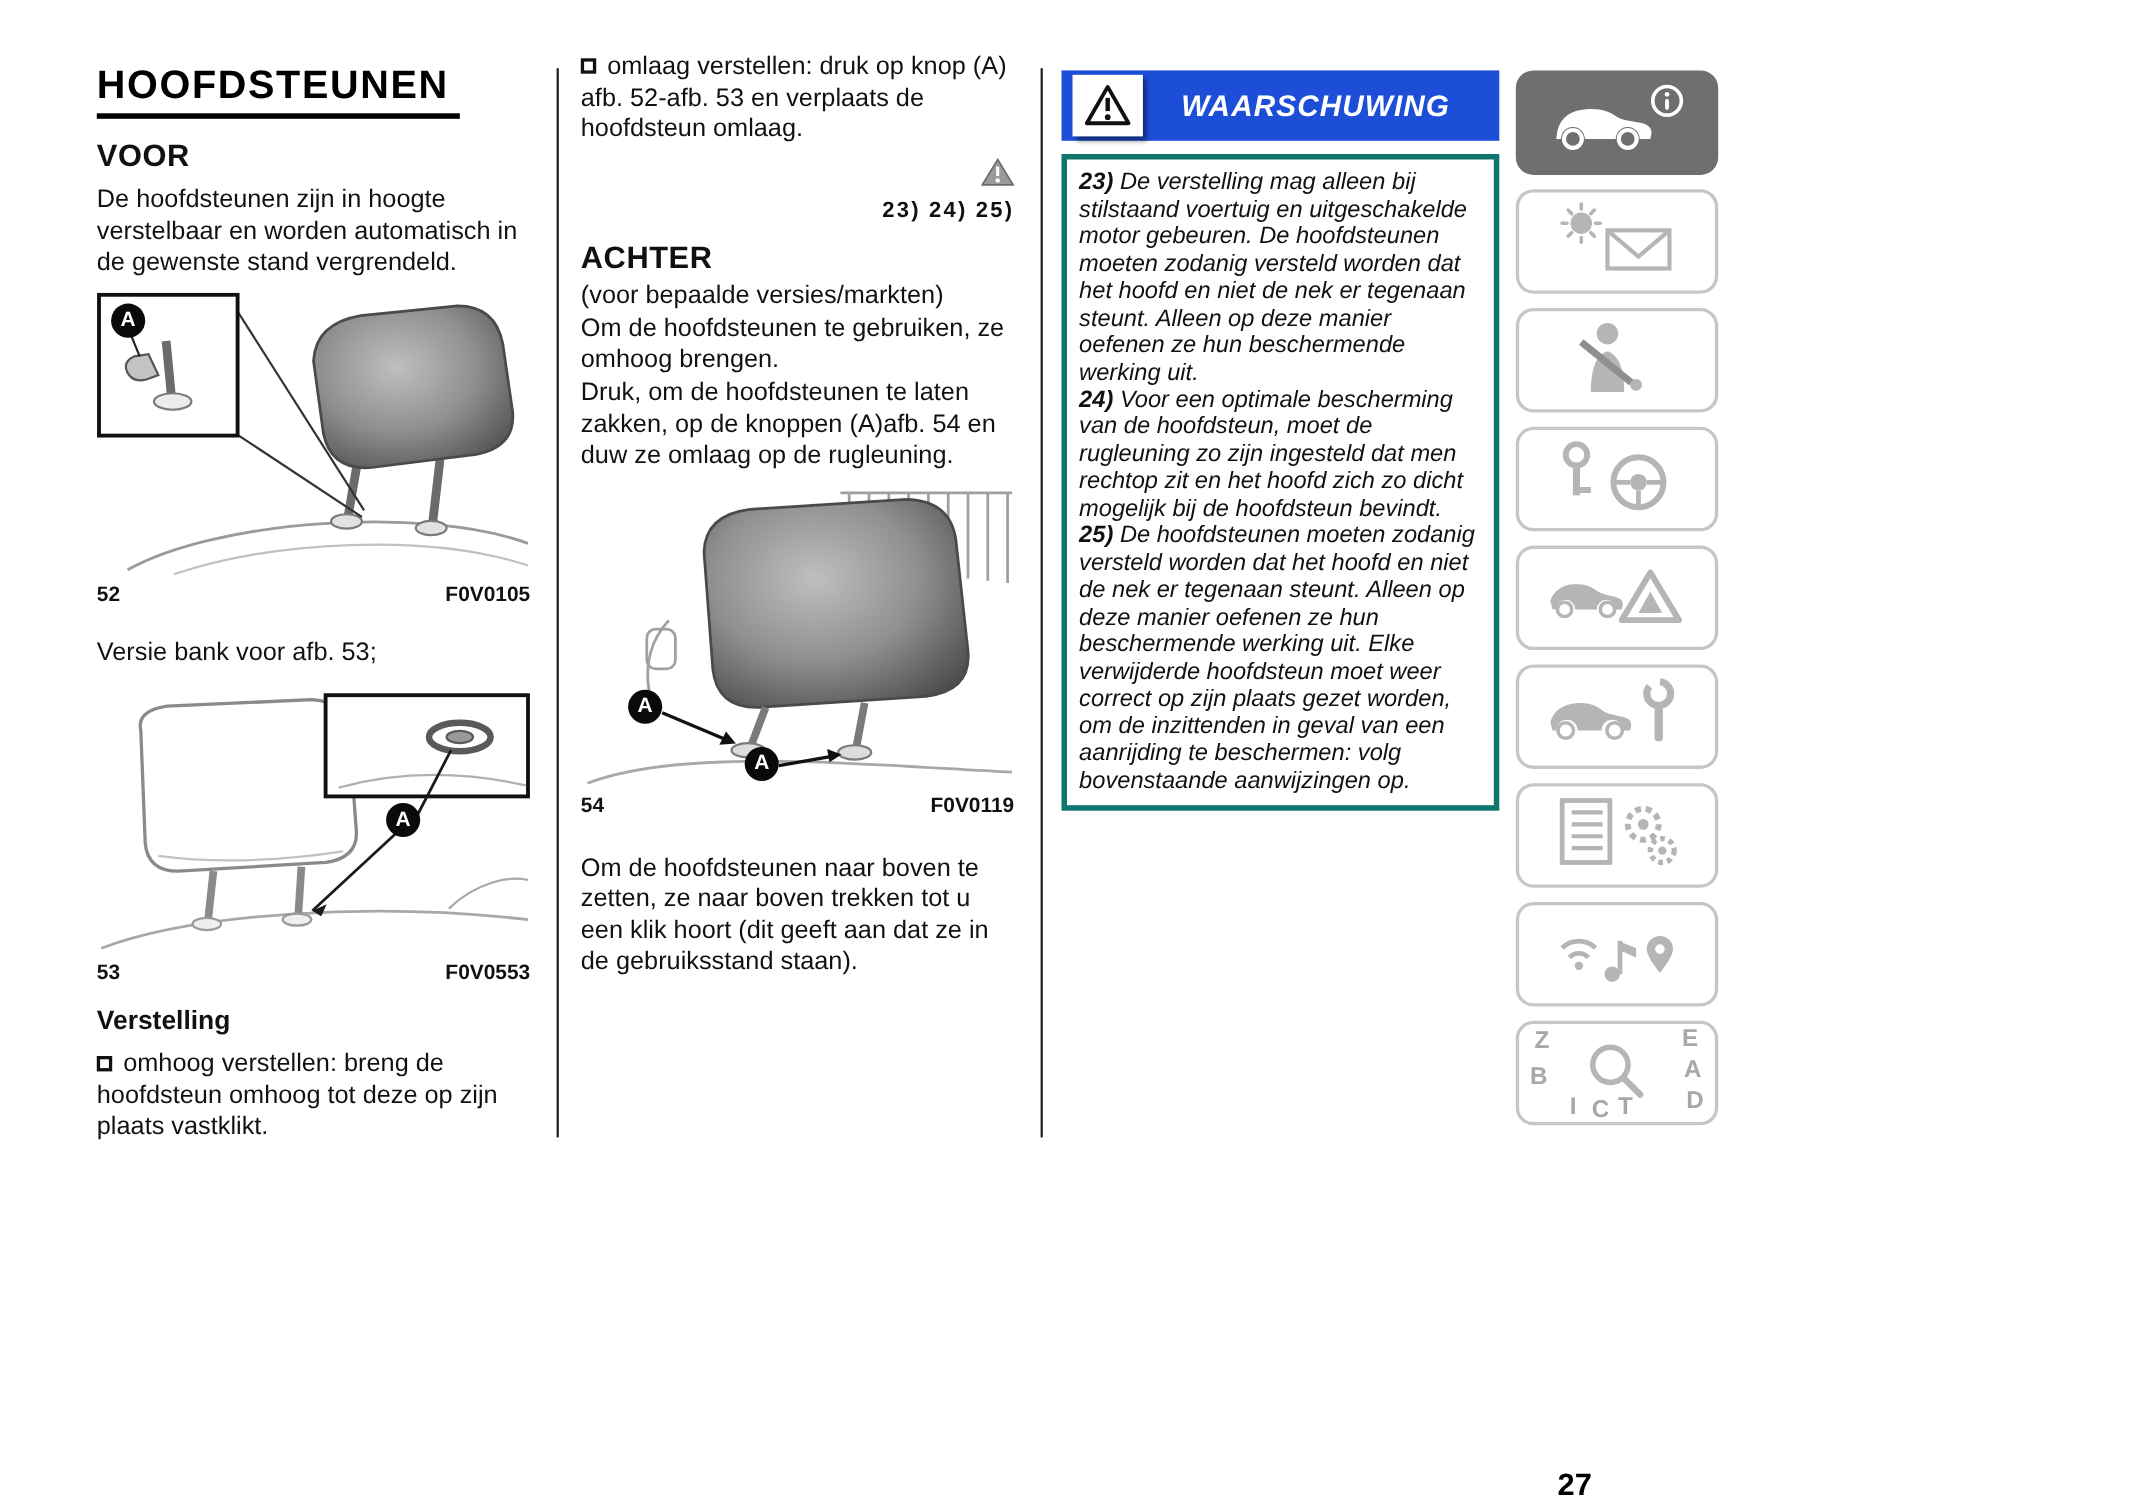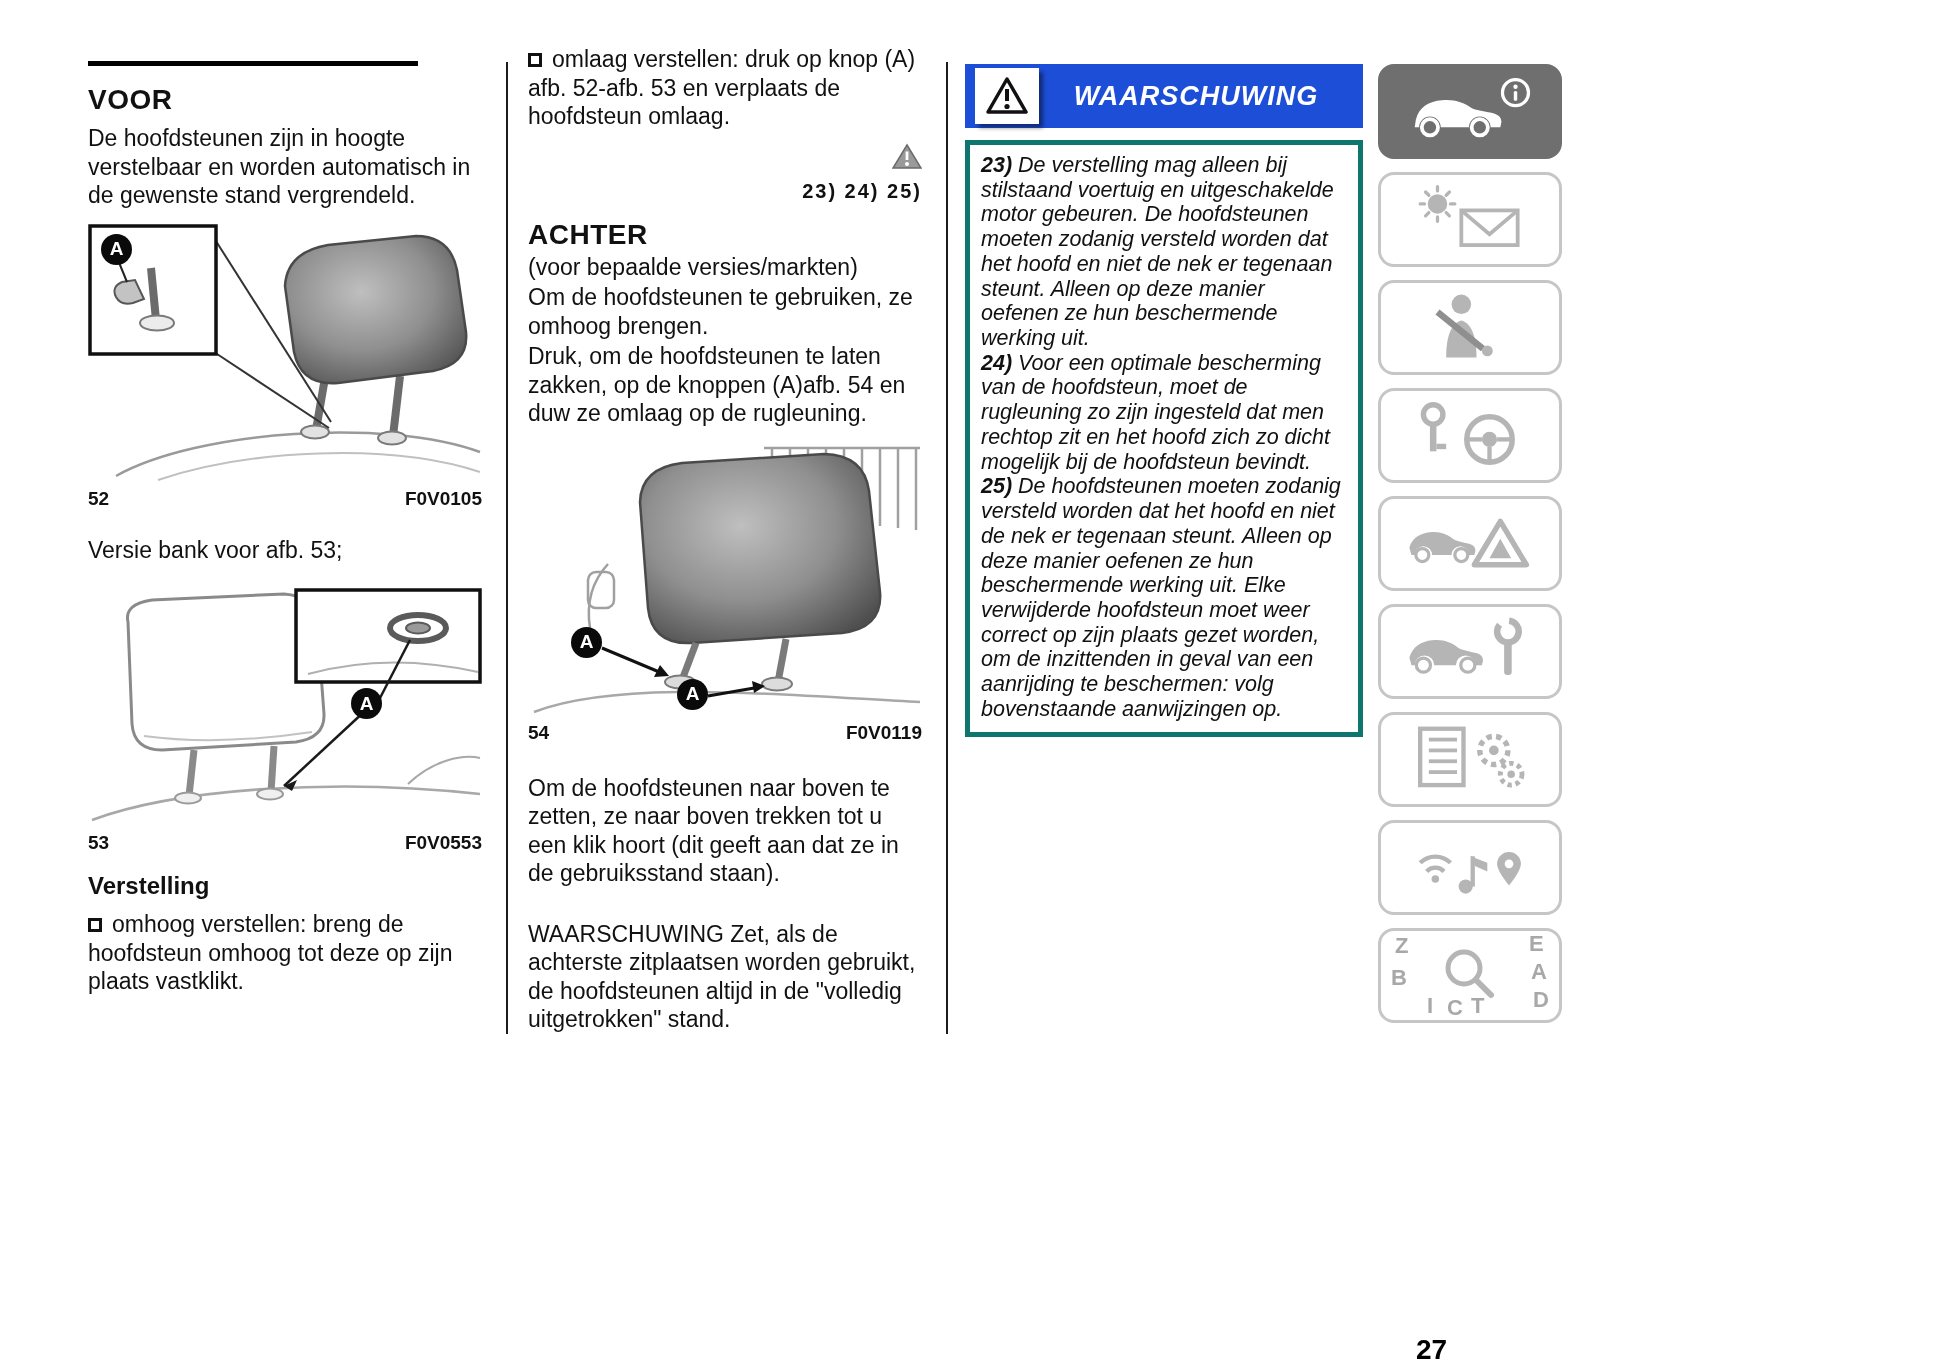--- a/index.html
+++ b/index.html
@@ -50,20 +50,21 @@
   .idx-letter { position:absolute; font-weight:bold; font-size:22px; color:#a8a8a8; }
 
   .page-number { position:absolute; left:1416px; top:1334px; font-weight:bold; font-size:28px; color:#000; }
 </style>
 </head>
 <body>
 
 <div class="page">
 
   <section class="col col1">
+    <h1 class="title">HOOFDSTEUNEN</h1>
     <div class="title-rule"></div>
 
     <h2 class="h2">VOOR</h2>
     <p class="body">De hoofdsteunen zijn in hoogte verstelbaar en worden automatisch in de gewenste stand vergrendeld.</p>
 
     <figure class="fig">
       <svg class="figsvg" width="394" height="258" viewBox="0 0 394 258">
         <defs>
           <radialGradient id="hg52" cx="42%" cy="38%" r="72%">
             <stop offset="0%" stop-color="#bfbfbf"></stop>
@@ -179,21 +180,20 @@
       </svg>
       <div class="callout" style="left:43px; top:183px;">A</div>
       <div class="callout" style="left:149px; top:235px;">A</div>
       <figcaption class="figcap">
         <span>54</span>
         <span>F0V0119</span>
       </figcaption>
     </figure>
 
     <p class="body" style="margin-top:30px;">Om de hoofdsteunen naar boven te zetten, ze naar boven trekken tot u een klik hoort (dit geeft aan dat ze in de gebruiksstand staan).</p>
-    <p class="body" style="margin-top:32px;">WAARSCHUWING Zet, als de achterste zitplaatsen worden gebruikt, de hoofdsteunen altijd in de "volledig uitgetrokken" stand.</p>
   </section>
 
   <div class="vdiv vdiv2"></div>
 
   <section class="col col3">
     <div class="warn-head">
       <div class="warn-tri-box">
         <svg width="44" height="40" viewBox="0 0 44 40">
           <path d="M22 3 L41 36 H3 Z" fill="#fff" stroke="#111" stroke-width="3.5" stroke-linejoin="round"></path>
           <rect x="20" y="13" width="4" height="12" fill="#111"></rect>

